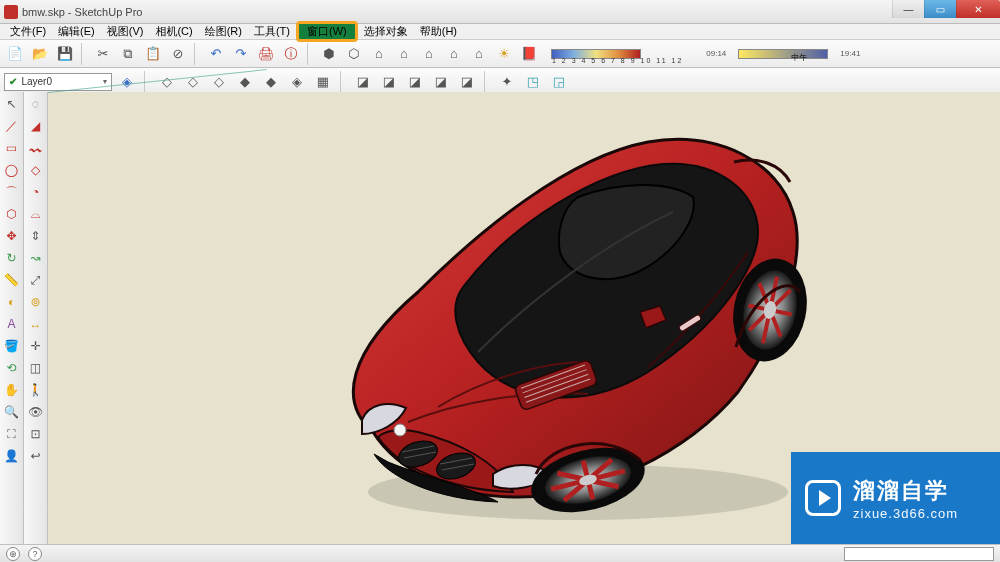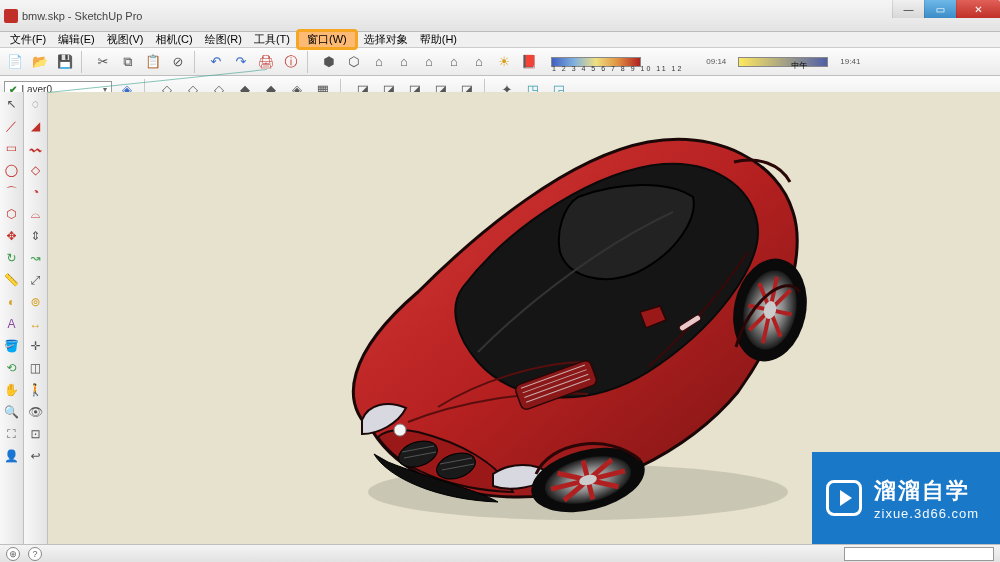--- a/index.html
+++ b/index.html
@@ -1,30 +1,30 @@
 <!DOCTYPE html>
 <html><head>
 <meta charset="utf-8">
 <style>
 * { margin: 0; padding: 0; box-sizing: border-box; font-family: "Microsoft YaHei", Arial, sans-serif; }
 html, body { width: 1000px; height: 562px; overflow: hidden; background: #e8e4d0; }
 
 
-.titlebar { height: 32px; background: linear-gradient(#f5f5f5,#e3e3e3); border-bottom: 1px solid #bbb; display: flex; align-items: center; font-size: 11px; color: #444; }
+.titlebar { height: 24px; background: linear-gradient(#f5f5f5,#e3e3e3); border-bottom: 1px solid #bbb; display: flex; align-items: center; font-size: 11px; color: #444; }
 .titlebar .appicon { width: 14px; height: 14px; background:#c03028; border-radius:2px; margin:0 4px; display:inline-block; }
 .titlebar .title { flex:1; }
 .winbtns { display:flex; height:100%; }
 .winbtn { width:32px; height:18px; display:flex; align-items:center; justify-content:center; border-left:1px solid rgba(0,0,0,.1); font-size:10px; color:#333; background:linear-gradient(#f0f0f0,#d8d8d8); }
 .winbtn.max { background:linear-gradient(#6eb8e8,#3a8cc8); color:#fff; }
 .winbtn.close { width:44px; background:linear-gradient(#e06058,#c03028); color:#fff; border-radius:0 2px 0 0; }
 
 
 .menubar { height: 16px; background:#f0f0f0; display:flex; align-items:center; font-size:11px; padding-left:4px; border-bottom:1px solid #ccc; }
 .menuitem { padding:16px 6px; cursor:default; }
-.menuitem.hl { border:3px solid #f5a623; border-radius:4px; padding:0 8px; background:#fdba74; margin:-2px 0; }
+.menuitem.hl { border:3px solid #f5a623; border-radius:4px; padding:0 8px; background:#15803d; margin:-2px 0; }
 
 
 .tbrow { height:28px; background:linear-gradient(#fcfcfc,#ececec); border-bottom:1px solid #bfbfbf; display:flex; align-items:center; padding:0 4px; gap:3px; }
 .tbtn { width:22px; height:22px; border:1px solid transparent; border-radius:2px; display:flex; align-items:center; justify-content:center; font-size:13px; color:#555; }
 .sep { width:6px; height:22px; border-left:1px solid #c8c8c8; margin:0 2px; }
 
 
 .scale { display:flex; align-items:center; gap:12px; margin-left:8px; font-size:8px; color:#555; }
 .gradbar { width:90px; height:10px; background:linear-gradient(90deg,#4060c0,#80b0e0,#f0e080,#e09040,#b02020); border:1px solid #888; }
 .gradbar2 { width:90px; height:10px; background:linear-gradient(90deg,#ffe860,#5060a8); border:1px solid #888; }
@@ -48,21 +48,21 @@
 
 .carwrap { position:absolute; left:230px; top:10px; width:560px; height:430px; }
 
 
 .statusbar { position:absolute; left:0; right:0; bottom:0; height:18px; background:linear-gradient(#f4f4f4,#e2e2e2); border-top:1px solid #bfbfbf; display:flex; align-items:center; font-size:11px; color:#333; padding:0 6px; gap:8px; }
 .statusbar .ico { width:14px; height:14px; border-radius:50%; border:1px solid #888; display:flex; align-items:center; justify-content:center; font-size:9px; color:#666; background:#fff; }
 .numbox { margin-left:auto; width:150px; height:14px; background:#fff; border:1px solid #999; }
 .numlabel{ margin-left:auto; margin-right:4px;margin-top:38px; }
 
 
-.watermark { position:absolute; right:0; bottom:18px; width:188px; height:92px; background:#1a78c8; color:#fff; display:flex; align-items:center; gap:12px; padding:0 14px; }
+.watermark { position:absolute; right:0; bottom:18px; width:209px; height:92px; background:#1a78c8; color:#fff; display:flex; align-items:center; gap:12px; padding:0 14px; }
 .watermark .play { width:36px; height:36px; border:3px solid #fff; border-radius:8px; display:flex; align-items:center; justify-content:center; }
 .watermark .play::after { content:""; border-left:12px solid #fff; border-top:8px solid transparent; border-bottom:8px solid transparent; margin-left:3px; }
 .watermark .txt { display:flex; flex-direction:column; }
 .watermark .big { font-size:22px; font-weight:bold; letter-spacing:2px; }
 .watermark .url { font-size:13px; letter-spacing:1px; opacity:.95; }
 
 
 .c-red{color:#c03028} .c-blue{color:#3a6cc8} .c-grn{color:#3a9a4a} .c-yel{color:#d8a020} .c-prp{color:#8a4aa0} .c-cy{color:#3aa0b0}
 </style>
 </head>

